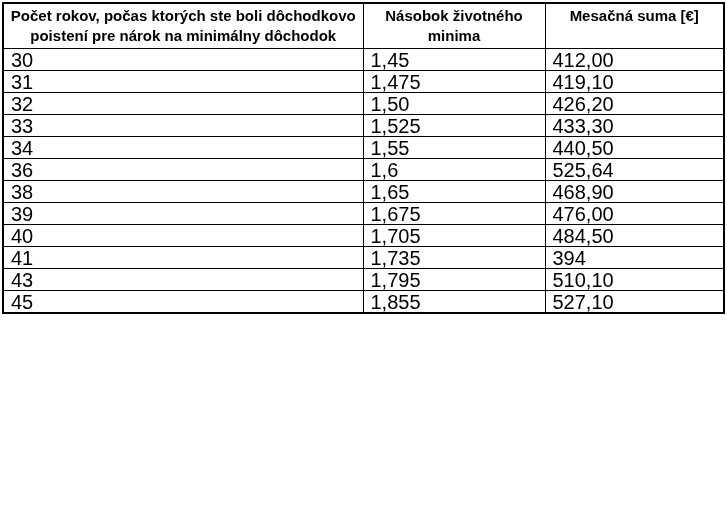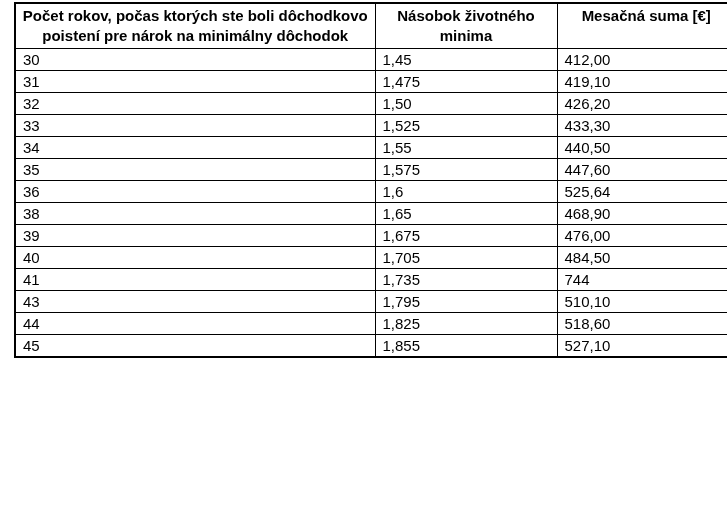--- a/index.html
+++ b/index.html
@@ -8,21 +8,21 @@
     background: #ffffff;
   }
   body {
     width: 727px;
     height: 515px;
     overflow: hidden;
     font-family: "Liberation Sans", sans-serif;
     color: #000000;
   }
   .table-wrap {
-    margin: 2px 0 0 14px;
+    margin: 2px 0 0 2px;
   }
   table.pension-table {
     border-collapse: collapse;
     table-layout: fixed;
     width: 721px;
     background: #ffffff;
     border: 2px solid #000000;
   }
   table.pension-table col.col-years    { width: 360px; }
   table.pension-table col.col-multiple { width: 182px; }
@@ -32,21 +32,21 @@
     font-weight: bold;
     font-size: 15px;
     line-height: 20px;
     text-align: center;
     vertical-align: top;
     padding: 2px 6px;
     height: 40px;
   }
   table.pension-table td {
     border: 1px solid #000000;
-    font-size: 15px;
+    font-size: 20px;
     font-weight: normal;
     line-height: 18px;
     text-align: left;
     vertical-align: middle;
     padding: 1px 7px;
     height: 19px;
     white-space: nowrap;
     overflow: hidden;
   }
 </style>
@@ -87,25 +87,20 @@
           <td>33</td>
           <td>1,525</td>
           <td>433,30</td>
         </tr>
         <tr>
           <td>34</td>
           <td>1,55</td>
           <td>440,50</td>
         </tr>
         <tr>
-          <td>35</td>
-          <td>1,575</td>
-          <td>447,60</td>
-        </tr>
-        <tr>
           <td>36</td>
           <td>1,6</td>
           <td>525,64</td>
         </tr>
         <tr>
           <td>38</td>
           <td>1,65</td>
           <td>468,90</td>
         </tr>
         <tr>
@@ -114,31 +109,26 @@
           <td>476,00</td>
         </tr>
         <tr>
           <td>40</td>
           <td>1,705</td>
           <td>484,50</td>
         </tr>
         <tr>
           <td>41</td>
           <td>1,735</td>
-          <td>744</td>
+          <td>394</td>
         </tr>
         <tr>
           <td>43</td>
           <td>1,795</td>
           <td>510,10</td>
-        </tr>
-        <tr>
-          <td>44</td>
-          <td>1,825</td>
-          <td>518,60</td>
         </tr>
         <tr>
           <td>45</td>
           <td>1,855</td>
           <td>527,10</td>
         </tr>
       </tbody>
   </table>
 </div>
 

